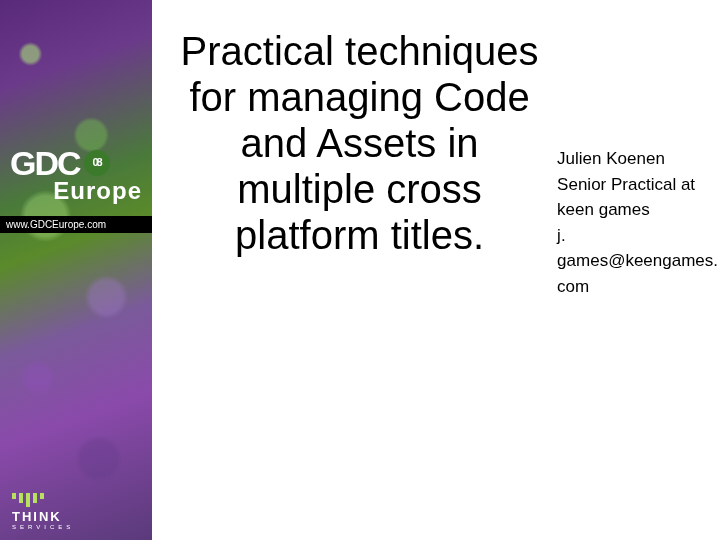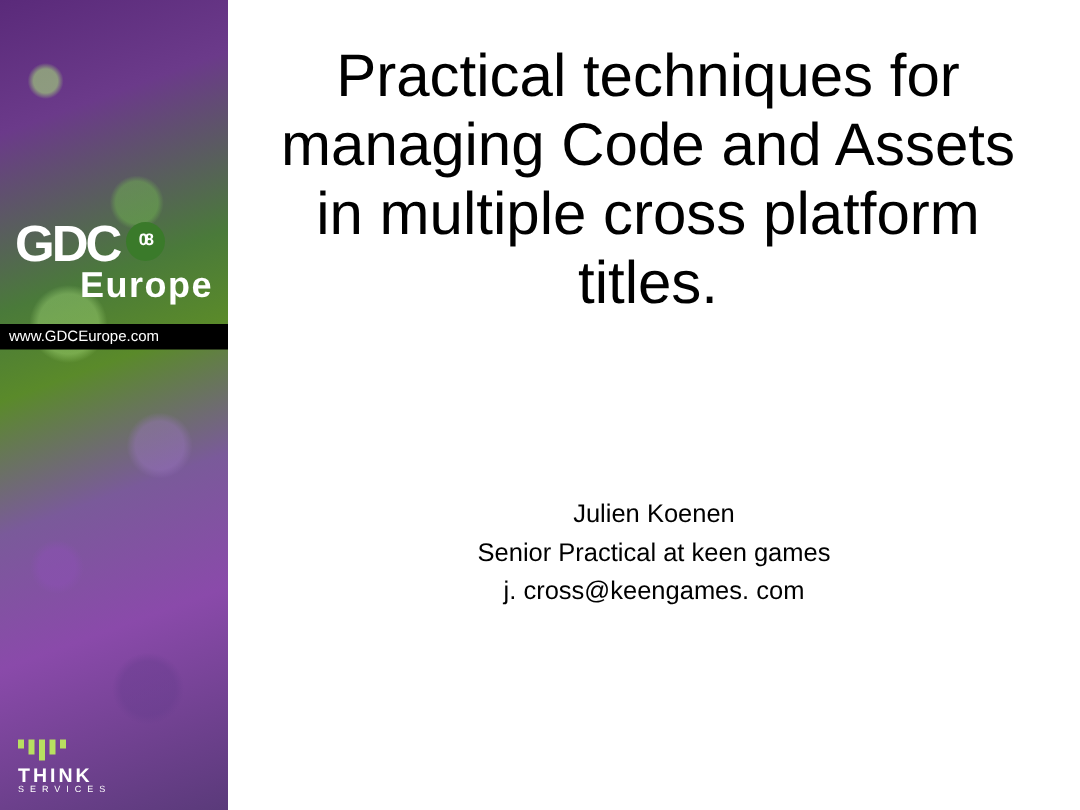--- a/index.html
+++ b/index.html
@@ -31,21 +31,21 @@
     left: 10px;
     right: 10px;
     color: #fff;
     font-weight: bold;
   }
   .gdc-logo .gdc {
     font-size: 34px;
     letter-spacing: -2px;
     line-height: 0.9;
     display: flex;
-    align-items: flex-start;
+    align-items: center;
     gap: 4px;
   }
   .gdc-logo .badge {
     display: inline-flex;
     align-items: center;
     justify-content: center;
     width: 26px;
     height: 26px;
     background: #3a7a2a;
     border-radius: 50%;
@@ -97,41 +97,40 @@
     font-family: Arial, sans-serif;
   }
   .think-logo .sub {
     font-size: 6px;
     letter-spacing: 4px;
     text-align: right;
     font-family: Arial, sans-serif;
   }
   .content {
     flex: 1;
-    padding: 28px 26px 0 18px;
+    padding: 28px 2px 0 18px;
     display: flex;
-    flex-direction: column;
+    flex-direction: row;
     border-radius: 10px;
   }
   .title {
     font-size: 40px;
     line-height: 1.15;
     color: #000;
     text-align: center;
     font-weight: normal;
     font-family: Verdana, Geneva, sans-serif;
   }
   .author {
     margin-top: 118px;
     margin-left: 8px;
     font-size: 17px;
     line-height: 1.5;
     color: #000;
     font-family: Verdana, Geneva, sans-serif;
-    text-align: center;
   }
 </style>
 </head>
 <body>
 
 <div class="slide">
 
   <div class="sidebar">
     <div class="gdc-logo">
       <div class="gdc">
@@ -152,17 +151,17 @@
       <div class="txt">THINK</div>
       <div class="sub">SERVICES</div>
     </div>
   </div>
 
   <div class="content">
     <h1 class="title">Practical techniques for managing Code and Assets in multiple cross platform titles.</h1>
     <div class="author">
       <div>Julien Koenen</div>
       <div>Senior Practical at keen games</div>
-      <div>j. cross@keengames. com</div>
+      <div>j. games@keengames. com</div>
     </div>
   </div>
 
 </div>
 
 </body></html>

